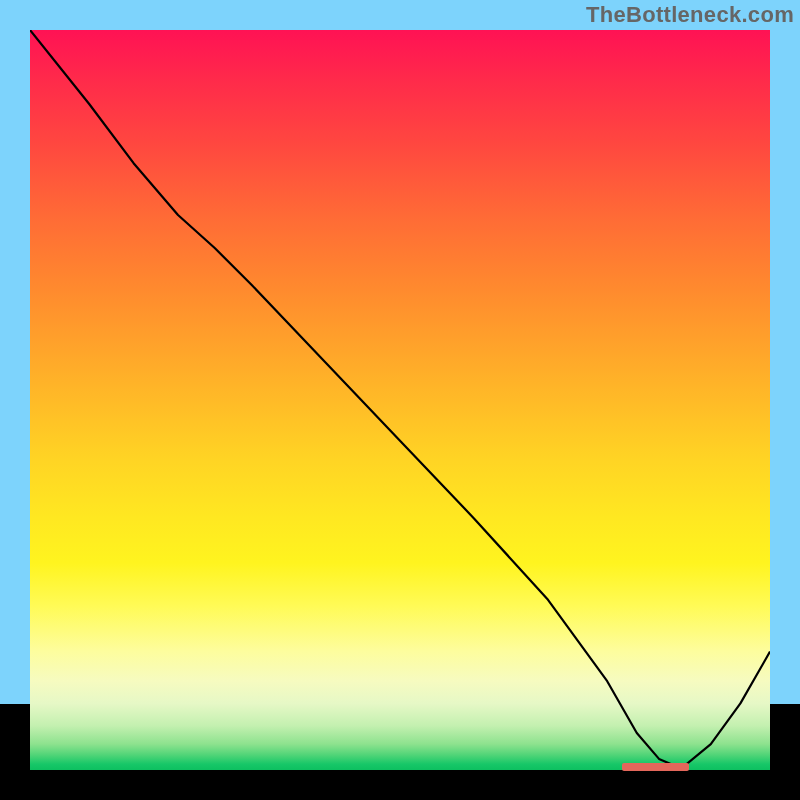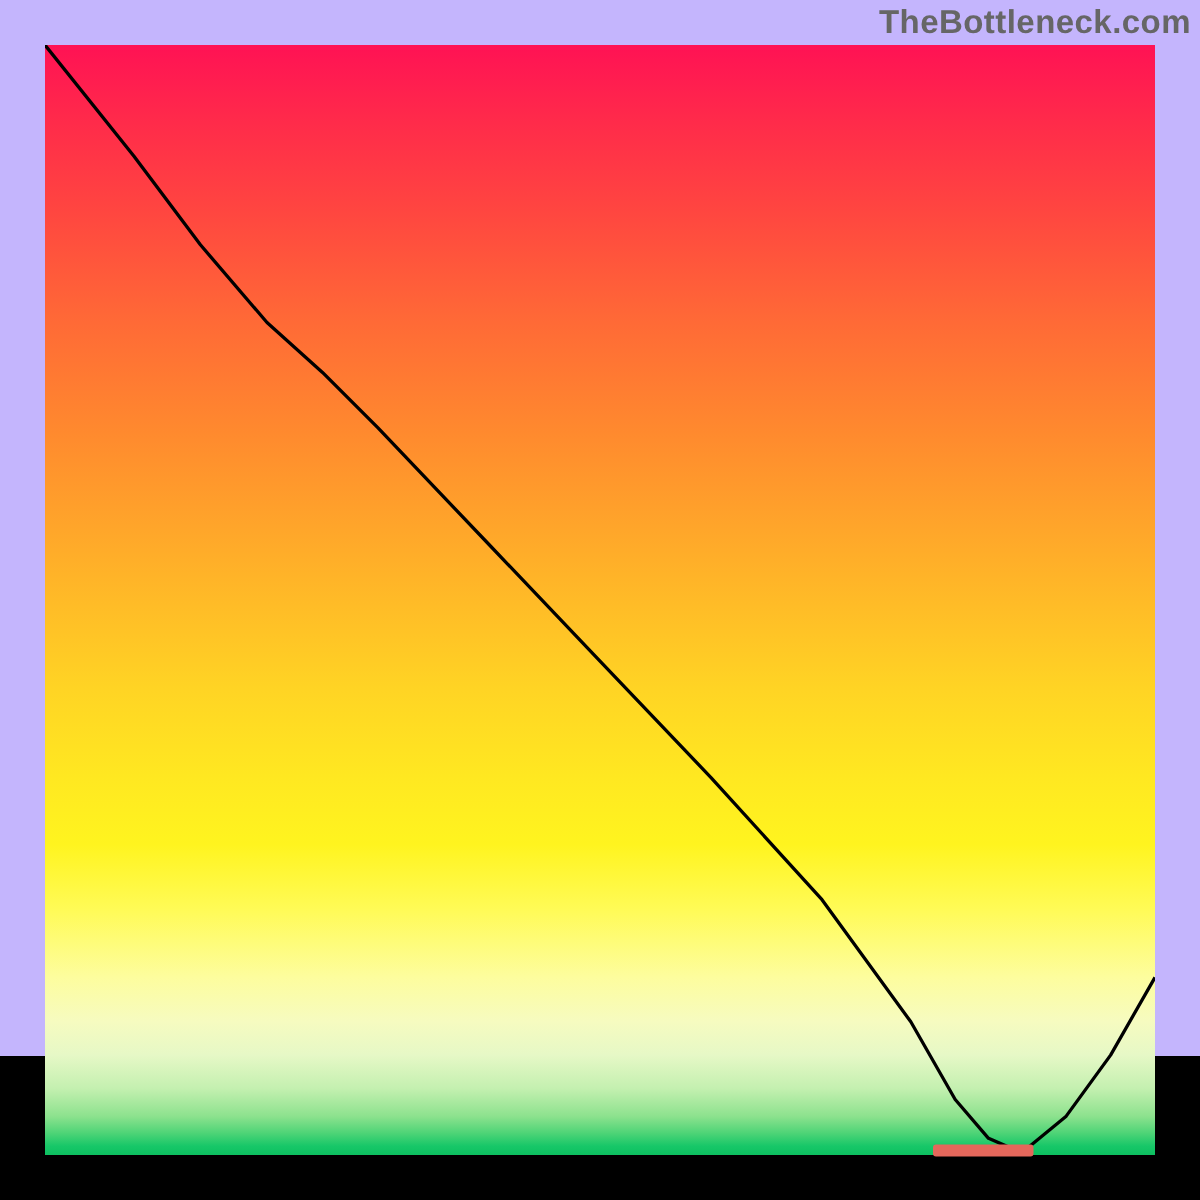--- a/index.html
+++ b/index.html
@@ -1,21 +1,21 @@
 <!DOCTYPE html>
 <html><head>
 <meta charset="utf-8">
 <style>
   * { margin: 0; padding: 0; box-sizing: border-box; }
   html, body { width: 800px; height: 800px; overflow: hidden; background: #000; }
   .stage {
     position: relative;
     width: 800px;
     height: 704px;
-    background: #c4b5fd;
+    background: #7dd3fc;
   }
   .watermark {
     position: absolute;
     top: 2px;
     right: 6px;
     font-family: Arial, Helvetica, sans-serif;
     font-size: 22px;
     font-weight: 600;
     color: #666;
     letter-spacing: 0.3px;

